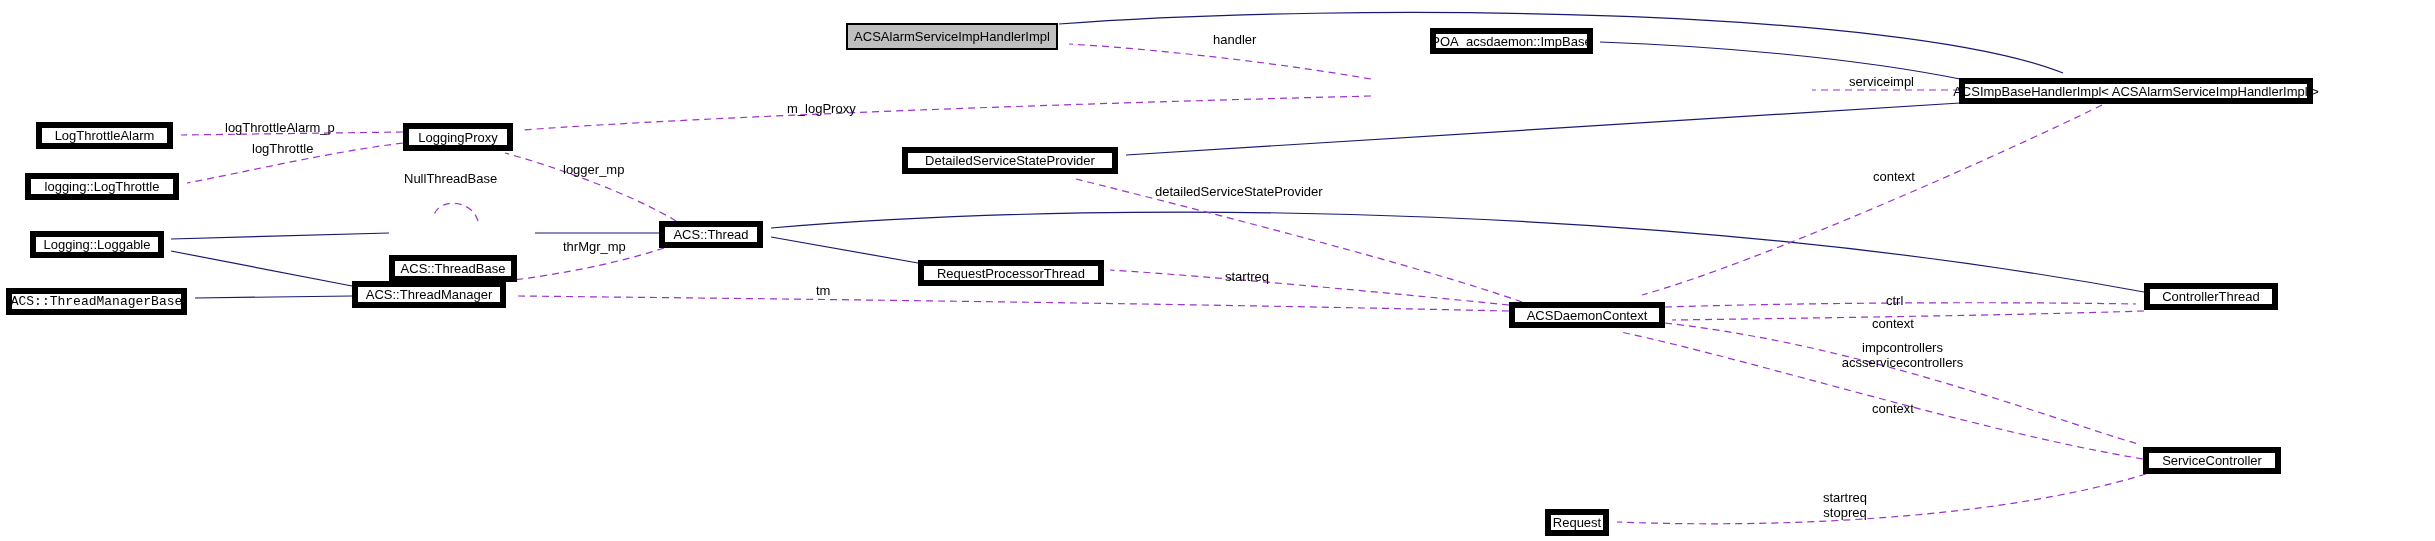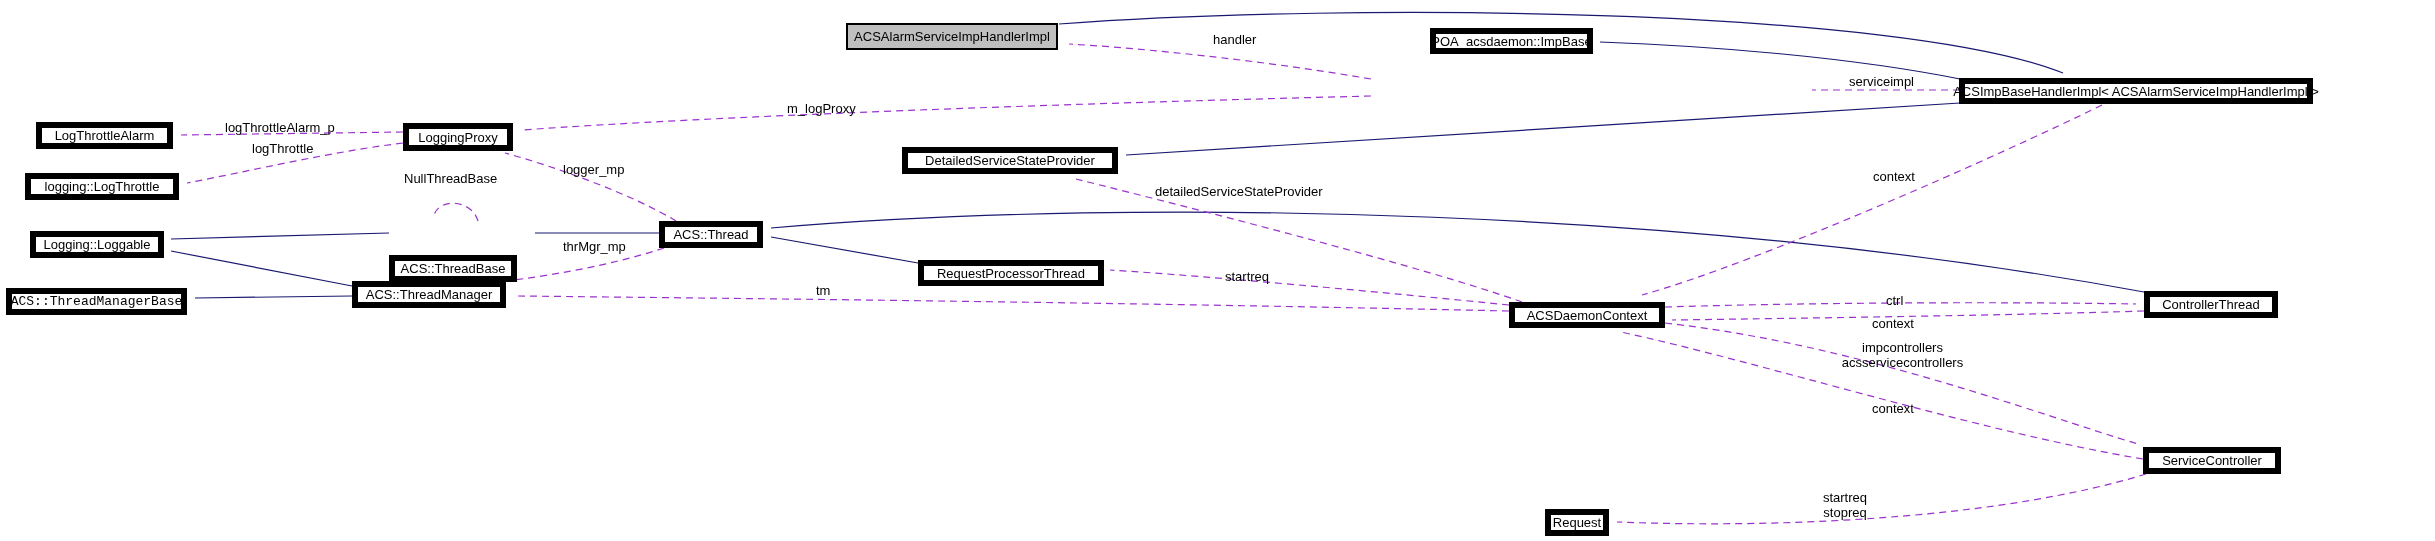--- a/index.html
+++ b/index.html
@@ -99,21 +99,21 @@
   <div class="node" style="left:352px;top:281px;width:154px;height:27px;">ACS::ThreadManager</div>
 
   <div class="node" style="left:659px;top:221px;width:104px;height:27px;">ACS::Thread</div>
 
   <div class="node" style="left:902px;top:147px;width:216px;height:27px;">DetailedServiceStateProvider</div>
 
   <div class="node" style="left:918px;top:260px;width:186px;height:26px;">RequestProcessorThread</div>
 
   <div class="node" style="left:1509px;top:302px;width:156px;height:26px;">ACSDaemonContext</div>
 
-  <div class="node" style="left:2144px;top:291px;width:134px;height:27px;">ControllerThread</div>
+  <div class="node" style="left:2144px;top:283px;width:134px;height:27px;">ControllerThread</div>
 
   <div class="node" style="left:2143px;top:447px;width:138px;height:27px;">ServiceController</div>
 
   <div class="node" style="left:1545px;top:509px;width:64px;height:27px;">Request</div>
 
   <div class="elabel" style="left:1213px;top:32px;">handler</div>
 
   <div class="elabel" style="left:1849px;top:74px;">serviceimpl</div>
 
   <div class="elabel" style="left:787px;top:101px;">m_logProxy</div>

